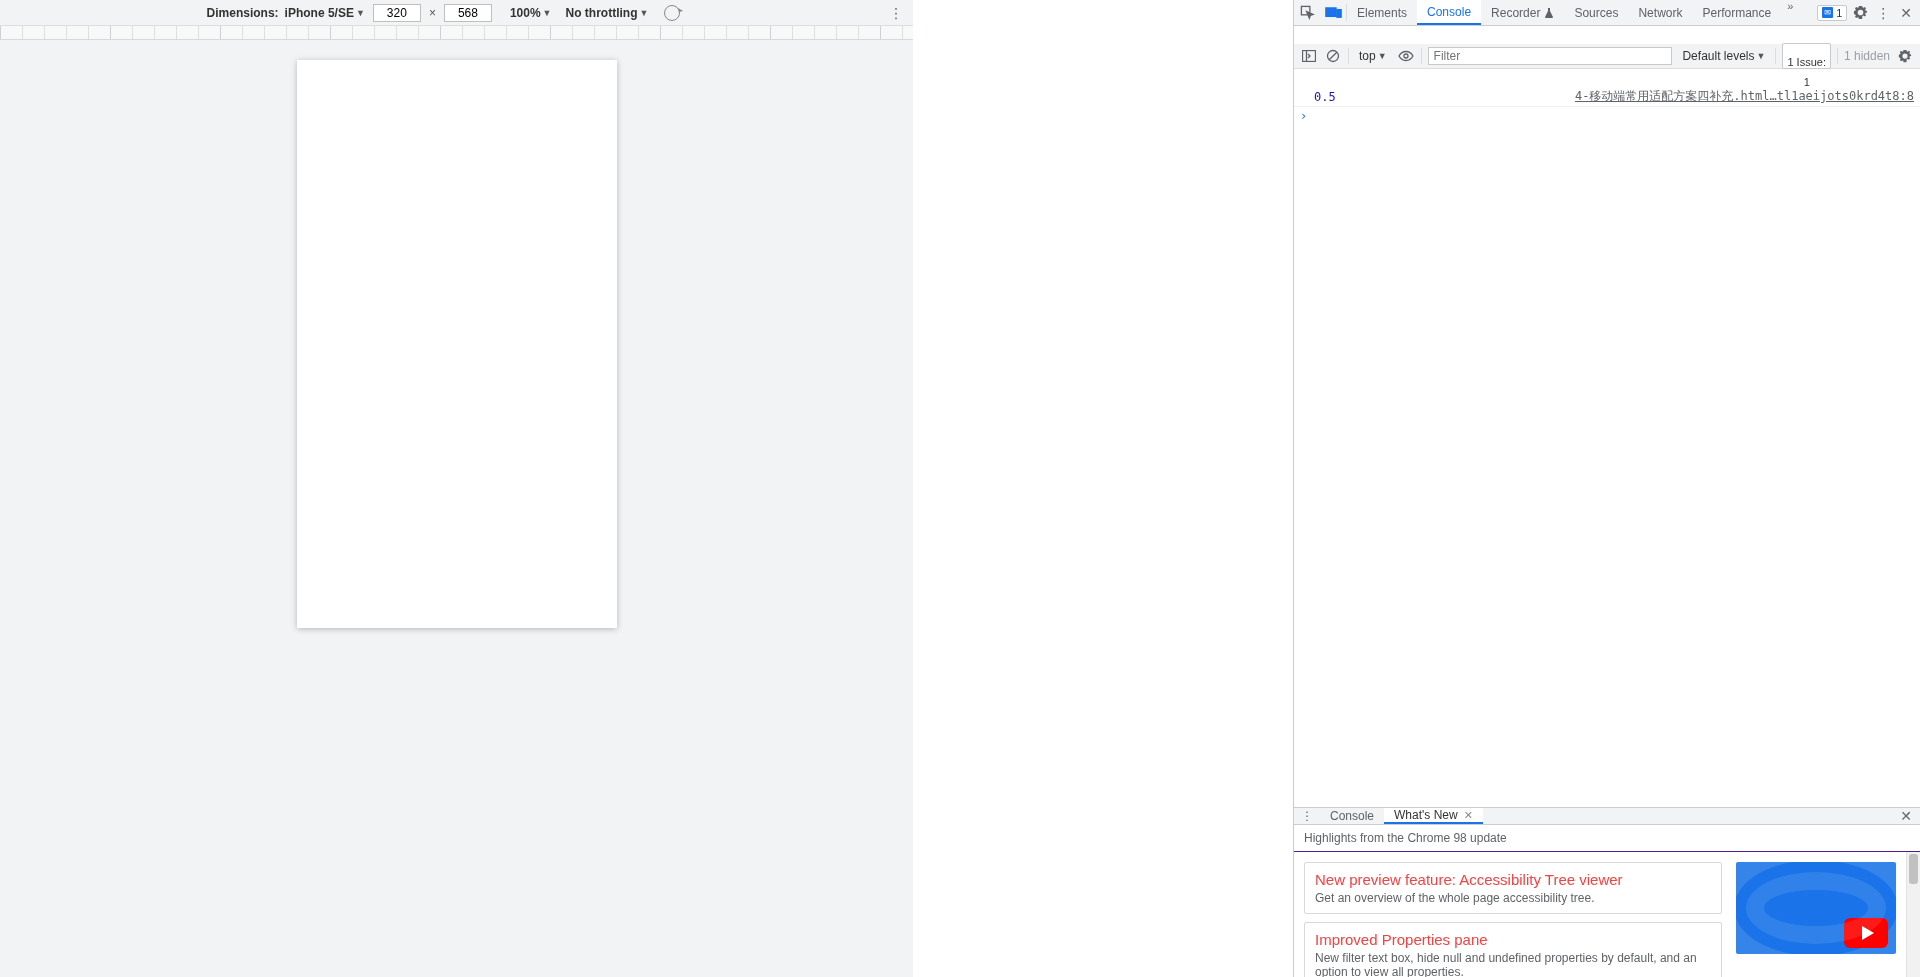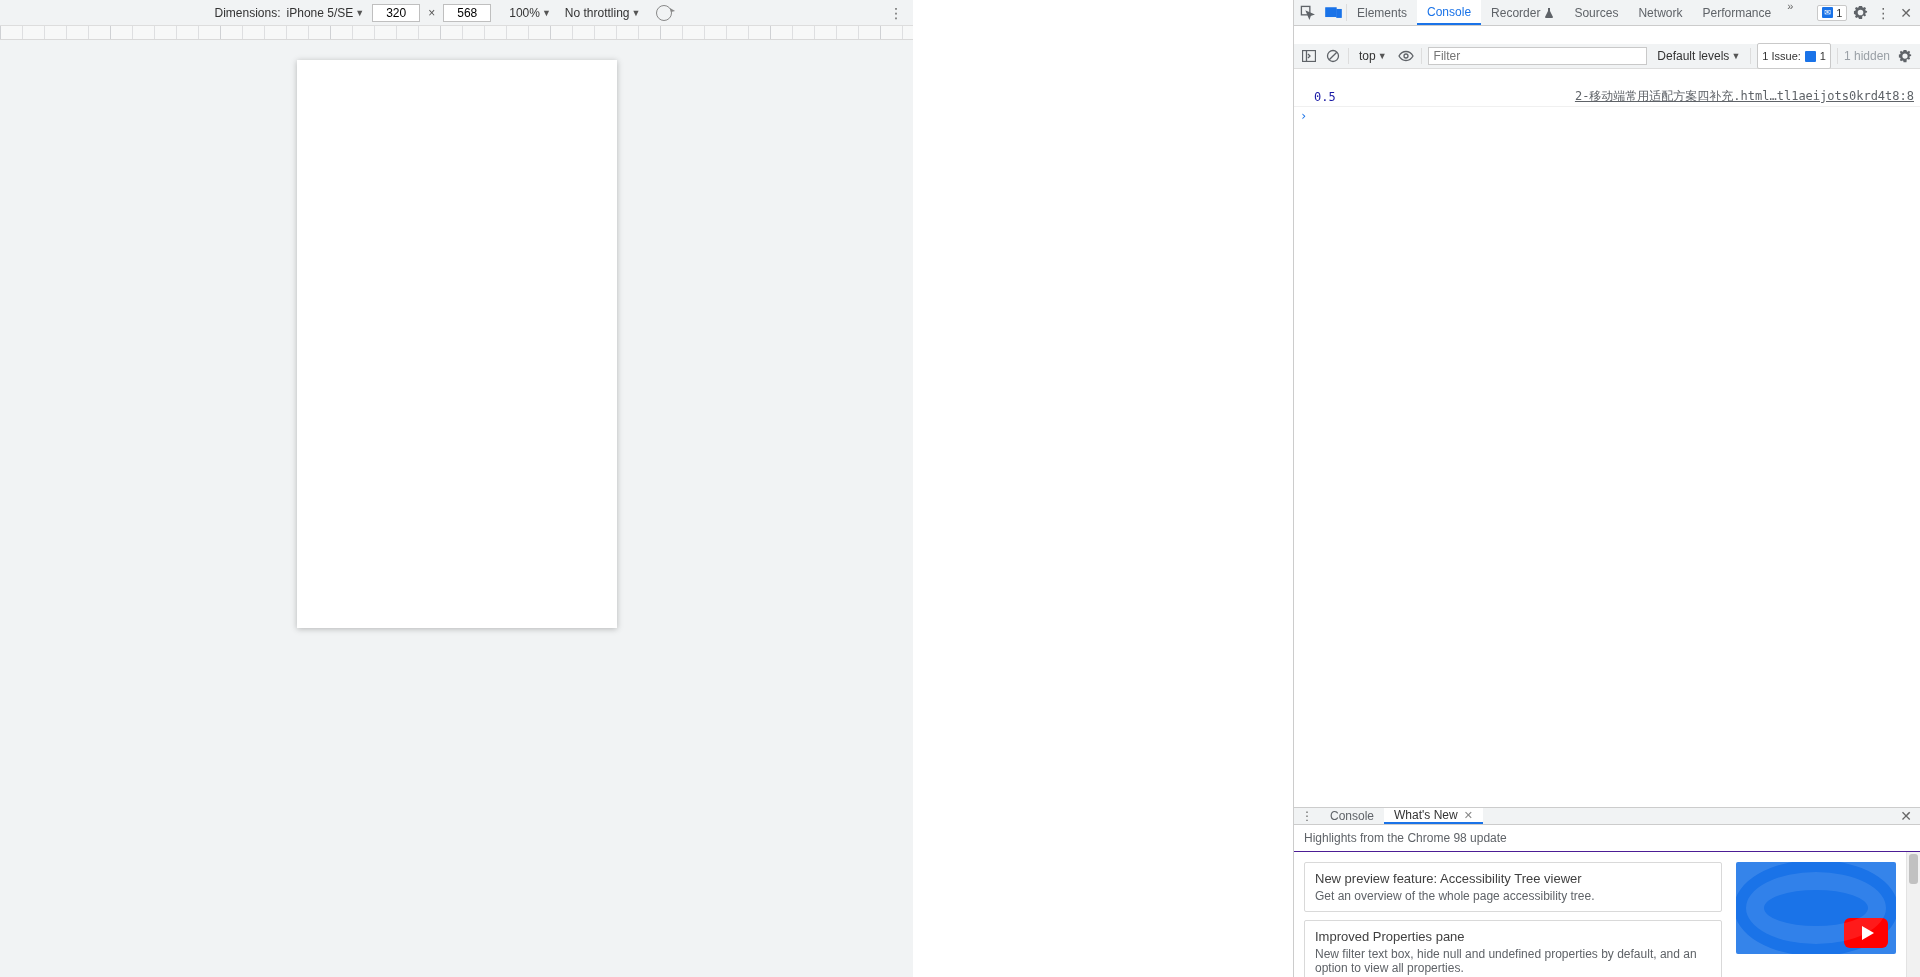--- a/index.html
+++ b/index.html
@@ -1,21 +1,21 @@
 <!DOCTYPE html>
 <html><head>
 <meta charset="utf-8">
 <style>
 * { margin:0; padding:0; box-sizing:border-box; }
 body { font-family:"Segoe UI",Arial,sans-serif; font-size:12px; color:#333; background:#fff; width:1920px; height:977px; overflow:hidden; position:relative; }
 
 
 .device-bar{height:26px;display:flex;align-items:center;gap:8px;padding:0 8px;border-bottom:1px solid #ddd;background:#f1f3f4;position:relative;width:913px;}
 .device-bar .spacer{flex:1;}
-.dim-dd{display:inline-flex;align-items:center;gap:2px;}
+.dim-dd{display:inline-flex;align-items:center;gap:2px;font-weight:bold;}
 .tri{font-size:9px;color:#555;}
 .size-in{width:48px;height:18px;border:1px solid #bfbfbf;background:#fff;text-align:center;font-size:12px;padding:0 2px;}
 .mult{color:#555;}
 .rot-icon{width:16px;height:16px;border:1.5px solid #888;border-radius:50%;position:relative;display:inline-block;}
 .rot-icon::after{content:"";position:absolute;right:-3px;top:3px;border:3px solid transparent;border-top-color:#888;transform:rotate(30deg);}
 .more-v{width:18px;text-align:center;font-size:14px;color:#666;cursor:pointer;}
 
 
 .ruler{width:913px;height:14px;background:#f7f8f8;border-bottom:1px solid #d9d9d9;position:relative;overflow:hidden;}
 .ruler .tick{position:absolute;top:0;height:14px;width:1px;background:#dedfe1;}
@@ -41,21 +41,21 @@
 .chevrons{font-size:11px;color:#666;padding:0 6px;cursor:pointer;}
 .gear{padding:0 6px;color:#666;cursor:pointer;}
 .close-x{padding:0 8px;color:#666;cursor:pointer;font-size:14px;}
 
 
 .c-toolbar{height:25px;display:flex;align-items:center;gap:6px;padding:0 6px;border-bottom:1px solid #ddd;background:#f1f3f4;}
 .c-toolbar .icn{width:18px;height:18px;display:flex;align-items:center;justify-content:center;color:#5f6368;cursor:pointer;}
 .ctx-dd{display:flex;align-items:center;gap:2px;color:#333;padding:0 4px;}
 .filter-in{flex:1;height:18px;border:1px solid #c9c9c9;background:#fff;font-size:12px;padding:0 5px;color:#333;}
 .levels{display:flex;align-items:center;gap:2px;color:#333;padding:0 4px;}
-.issue-pill{display:flex;align-items:center;gap:4px;border:1px solid #c9c9c9;border-radius:2px;padding:12px 4px;height:16px;background:#fff;font-size:11px;}
+.issue-pill{display:flex;align-items:center;gap:4px;border:1px solid #c9c9c9;border-radius:2px;padding:12px 4px;height:16px;background:#fff;font-size:11px;flex-direction:column;}
 .hidden-txt{color:#9aa0a6;}
 
 
 .c-body{flex:1;overflow:auto;font-family:Consolas,Menlo,monospace;font-size:12px;}
 .c-row{display:flex;align-items:center;border-bottom:1px solid #f0f0f0;padding:1px 6px 1px 20px;min-height:18px;}
 .c-row .val{color:#1a1aa6;}
 .c-row .src{margin-left:auto;text-decoration:underline;color:#5f6368;cursor:pointer;}
 .c-prompt{color:#1a73e8;padding:2px 6px;}
 
 
@@ -64,21 +64,21 @@
 .d-tabs .ibtn{width:26px;display:flex;align-items:center;justify-content:center;color:#666;cursor:pointer;}
 .d-tabs .tab{padding:0 10px;display:flex;align-items:center;gap:4px;color:#5f6368;cursor:pointer;white-space:nowrap;}
 .d-tabs .tab.active{color:#333;border-bottom:2px solid #1a73e8;background:#fff;}
 .d-tabs .tab .x{font-size:11px;color:#888;margin-left:2px;}
 .d-tabs .spacer{flex:1;}
 .hl-bar{padding:6px 10px;border-bottom:1px solid #4c1d95;color:#5f6368;}
 
 .wn-body{flex:1;display:flex;gap:14px;padding:10px 10px 0 10px;overflow:hidden;}
 .cards{flex:1;display:flex;flex-direction:column;gap:8px;}
 .card{border:1px solid #d9d9d9;border-radius:2px;padding:8px 10px;}
-.card .title{color:#404040;font-size:13px;margin-bottom:3px;cursor:pointer;}
+.card .title{color:#ef4444;font-size:15px;margin-bottom:3px;cursor:pointer;}
 .card .desc{color:#5f6368;font-size:12px;}
 .thumb{width:160px;height:92px;background:#1a73e8;border-radius:2px;position:relative;overflow:hidden;flex-shrink:0;}
 .thumb::before{content:"";position:absolute;inset:-30px;border:28px solid rgba(255,255,255,0.12);border-radius:50%;}
 .thumb::after{content:"";position:absolute;inset:10px;border:18px solid rgba(255,255,255,0.10);border-radius:50%;}
 .play{position:absolute;right:8px;bottom:6px;width:44px;height:30px;background:#ff0000;border-radius:6px;display:flex;align-items:center;justify-content:center;}
 .play::after{content:"";border-left:12px solid #fff;border-top:7px solid transparent;border-bottom:7px solid transparent;margin-left:3px;}
 .scroll-ind{width:14px;background:#f1f1f1;border-left:1px solid #e3e3e3;position:relative;}
 .scroll-ind .thumb-bar{position:absolute;top:2px;left:2px;right:2px;height:30px;background:#c1c1c1;border-radius:3px;}
 
 
@@ -258,21 +258,21 @@
       <span class="gear" style="padding:0 2px;">
         <svg width="14" height="14" viewBox="0 0 16 16" fill="#5f6368">
             <path d="M8 5a3 3 0 100 6 3 3 0 000-6zm7 3l-1.5.3a5.6 5.6 0 01-.5 1.2l.9 1.3-1.4 1.4-1.3-.9a5.6 5.6 0 01-1.2.5L9.7 15H6.3l-.3-1.5a5.6 5.6 0 01-1.2-.5l-1.3.9L2.1 12.5l.9-1.3a5.6 5.6 0 01-.5-1.2L1 9.7V6.3l1.5-.3c.1-.4.3-.8.5-1.2l-.9-1.3L3.5 2.1l1.3.9c.4-.2.8-.4 1.2-.5L6.3 1h3.4l.3 1.5c.4.1.8.3 1.2.5l1.3-.9 1.4 1.4-.9 1.3c.2.4.4.8.5 1.2L15 6.3v3.4z"></path>
           </svg>
       </span>
     </div>
 
     <div class="c-body">
       <div class="c-row">
         <span class="val">0.5</span>
-        <span class="src">2-移动端常用适配方案四补充.html…tl1aeijots0krd4t8:8</span>
+        <span class="src">4-移动端常用适配方案四补充.html…tl1aeijots0krd4t8:8</span>
       </div>
       <div class="c-prompt">›</div>
     </div>
 
     <div class="drawer">
       <div class="d-tabs">
         <div class="ibtn">⋮</div>
         <div class="tab">Console</div>
         <div class="tab active">
           <span>What's New</span>

